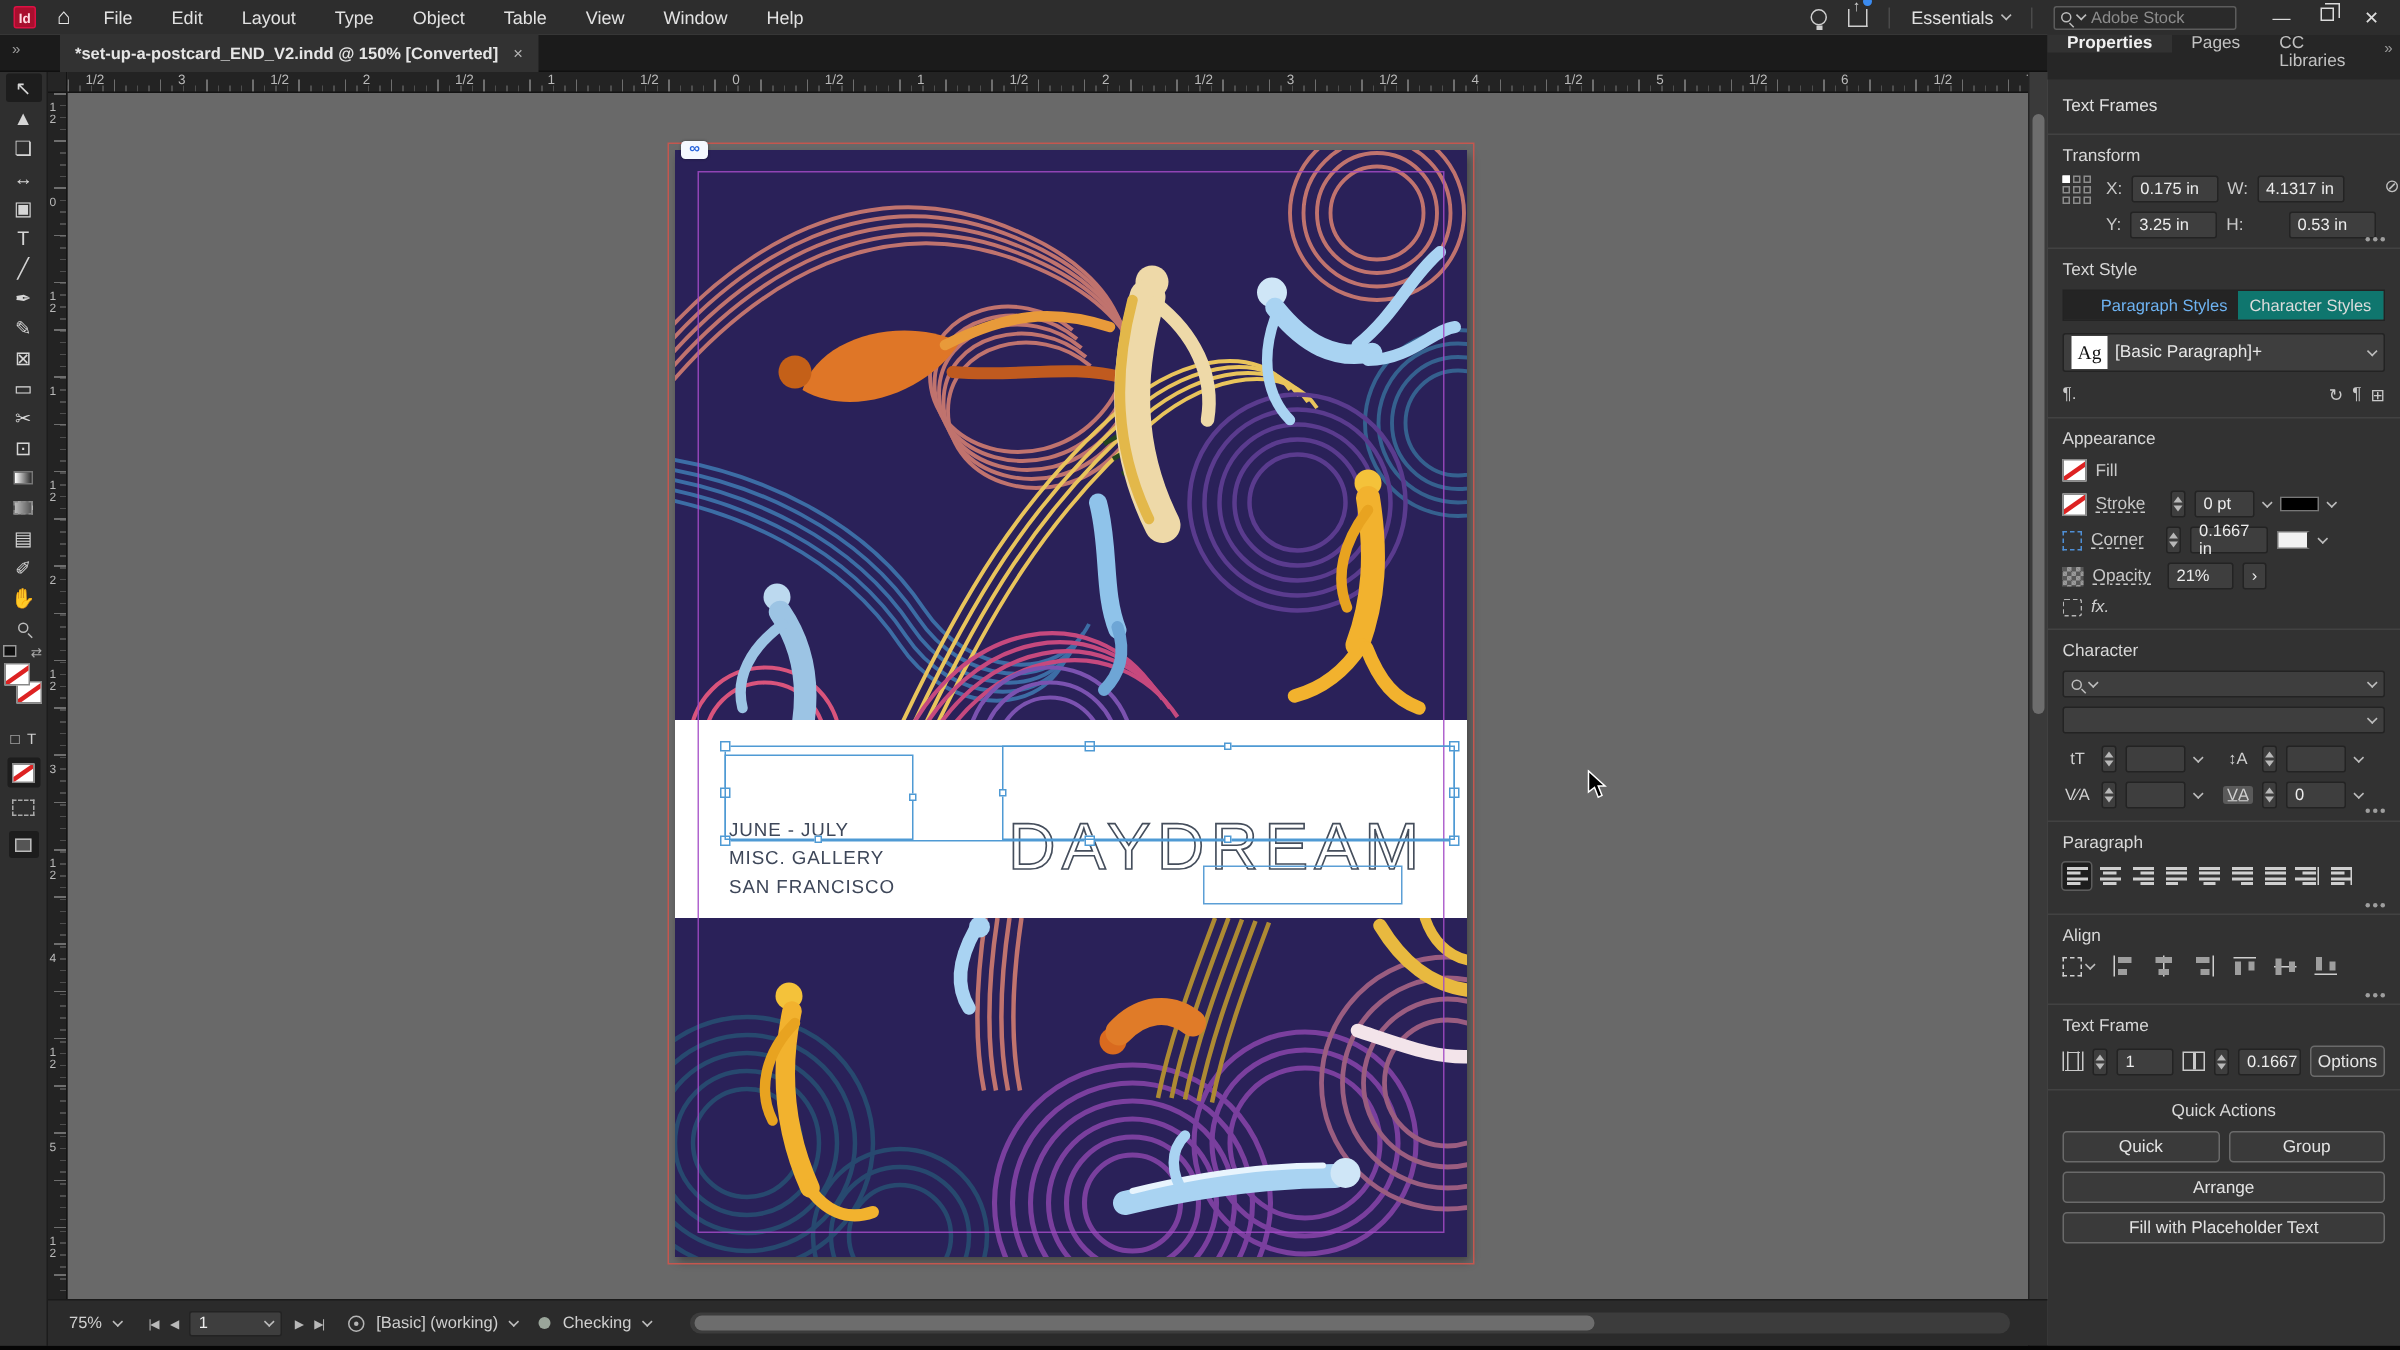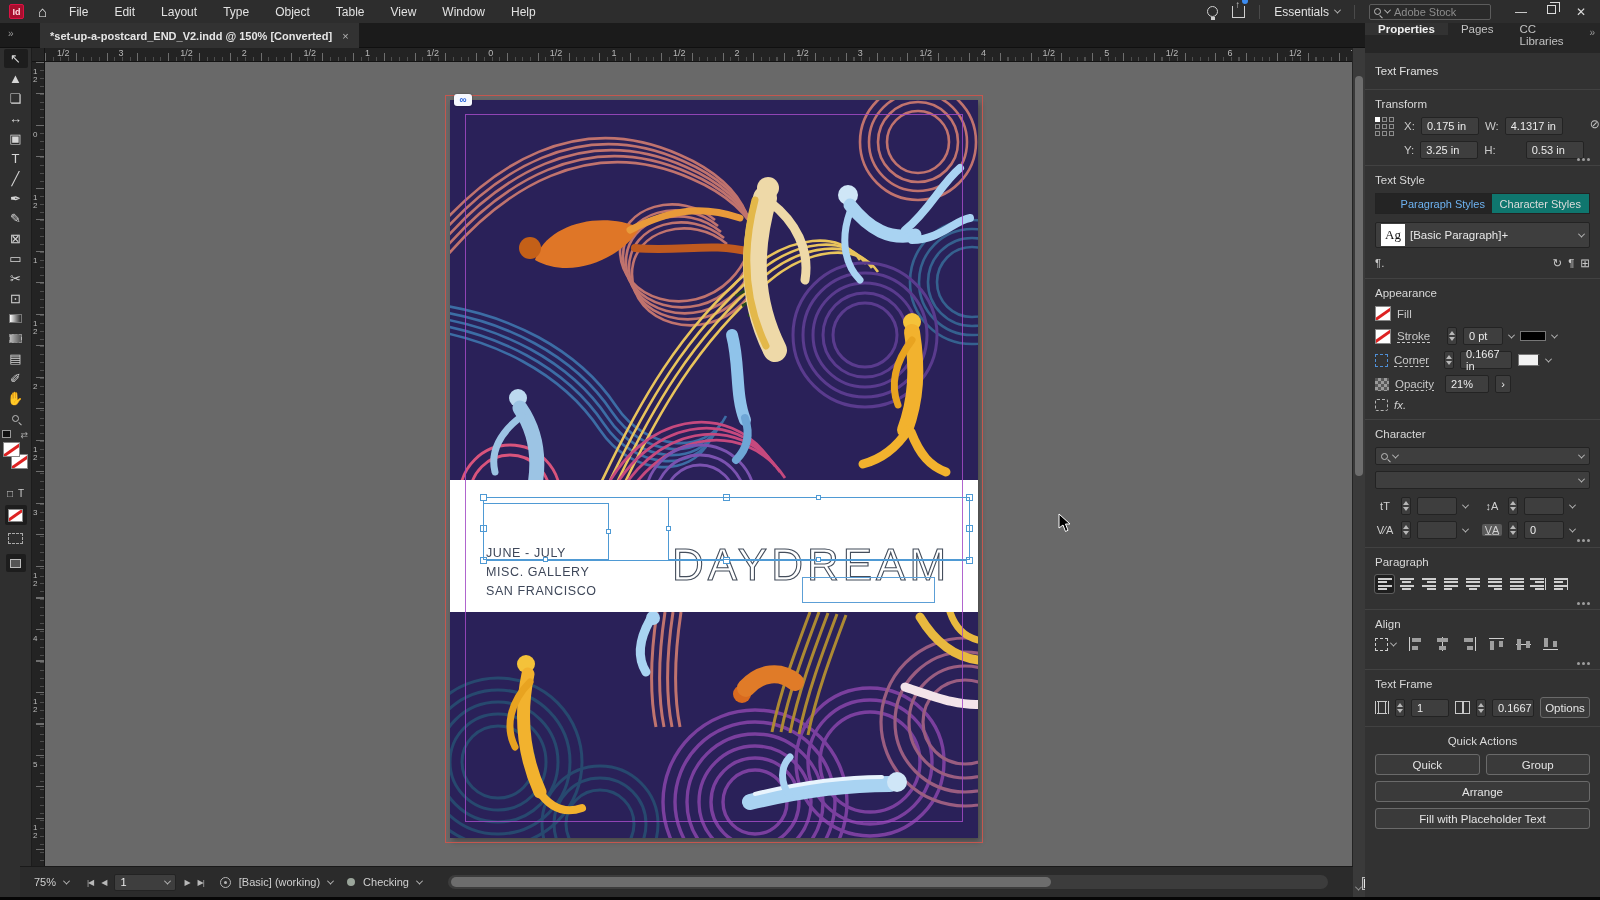--- a/index.html
+++ b/index.html
@@ -138,21 +138,21 @@
   .ai b { position:absolute; background:#9e9e9e; }
   .charico { color:#d0d0d0; font-size:11px; width:20px; flex:none; text-align:center; }
   .charico.hl { background:#5a5a5a; border-radius:2px; }
   .btn { background:#3a3a3a; border:1px solid #6a6a6a; border-radius:3px; height:21px; display:flex; align-items:center; justify-content:center; color:#e4e4e4; font-size:11.5px; }
   .colico { width:14px; height:13px; border:1px solid #c9c9c9; border-left:4px double #c9c9c9; border-right:4px double #c9c9c9; }
   .gutico { width:15px; height:13px; border:1px solid #c9c9c9; position:relative; }
   .gutico::after { content:""; position:absolute; left:6px; top:0; bottom:0; width:2px; background:#c9c9c9; }
   .chain { font-size:12px; color:#c0c0c0; }
 
   
-  #statusbar { position:absolute; left:20px; top:866px; width:1333px; height:31px; background:#2b2b2b; border-top:1px solid #1a1a1a; display:flex; align-items:center; gap:8px; padding-left:14px; color:#cfcfcf; font-size:11px; z-index:20; }
+  #statusbar { position:absolute; left:32px; top:866px; width:1333px; height:31px; background:#2b2b2b; border-top:1px solid #1a1a1a; display:flex; align-items:center; gap:8px; padding-left:14px; color:#cfcfcf; font-size:11px; z-index:20; }
   #statusbar .navgl { font-size:8px; color:#b8b8b8; letter-spacing:-1px; }
   #page-field { width:62px; height:17px; }
   #hscroll { position:absolute; left:428px; top:8px; width:880px; height:14px; background:#3c3c3c; border-radius:7px; }
   #hscroll .thumb { position:absolute; left:3px; top:2px; width:600px; height:10px; background:#6d6d6d; border-radius:5px; }
   #spread-ic { position:absolute; right:-52px; top:2px; width:18px; height:13px; border:1px solid #bbb; background:#555; display:flex; }
   #spread-ic i { flex:1; border-right:1px solid #bbb; background:#e5e5e5; margin:1px; }
   #bottomstrip { position:absolute; left:0; top:897px; width:1600px; height:3px; background:#060606; z-index:40; }
   .greendot { width:8px; height:8px; border-radius:50%; background:#9aa59a; }
   .preflight { position:relative; width:11px; height:11px; border:1.4px solid #b5b5b5; border-radius:50%; }
   .preflight::after { content:""; position:absolute; left:3px; top:3px; width:3px; height:3px; background:#b5b5b5; border-radius:50%; }

